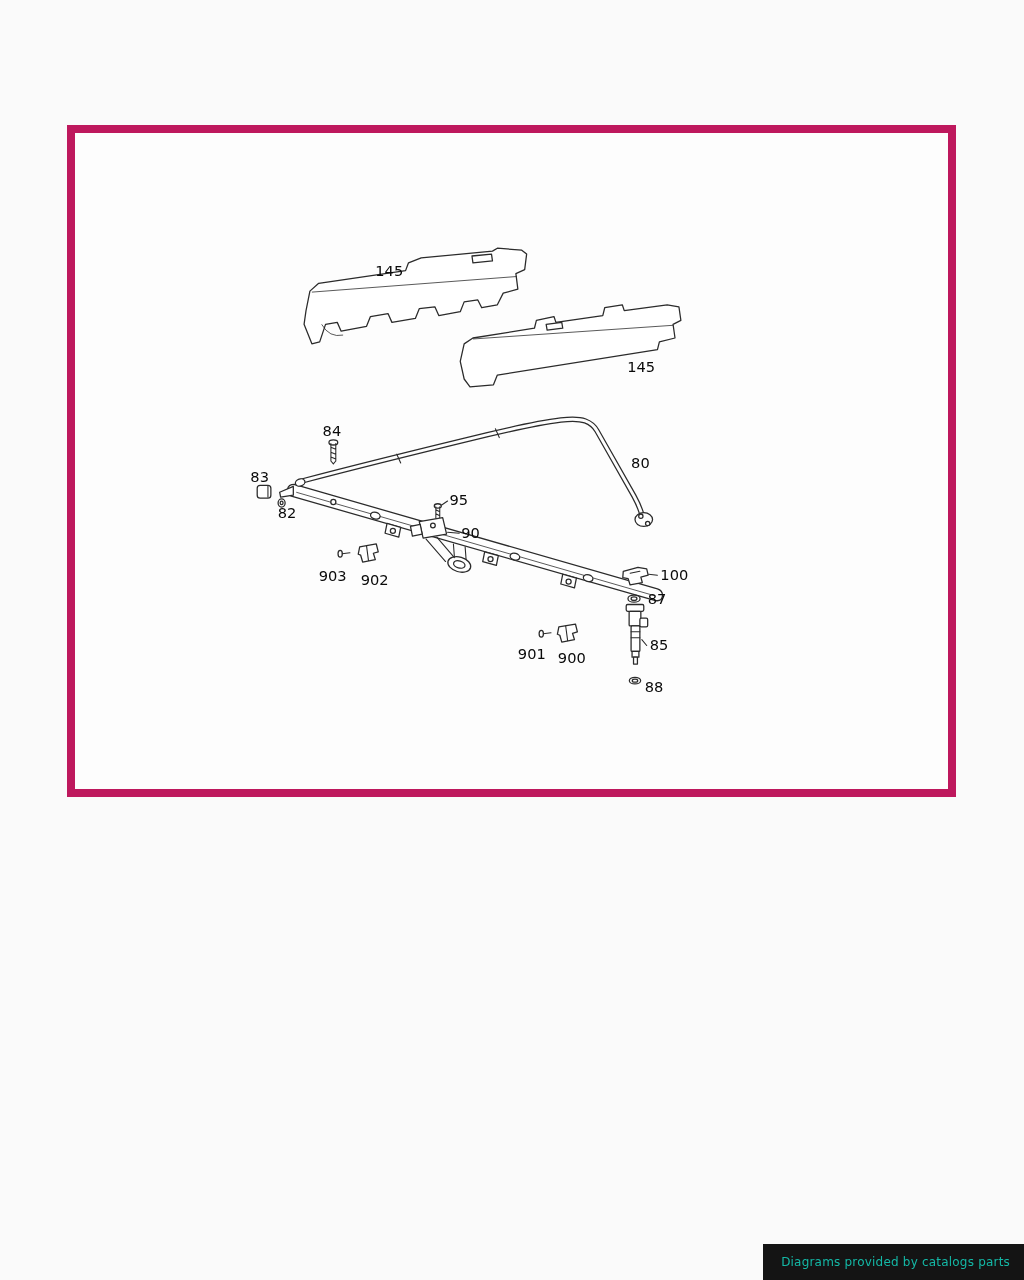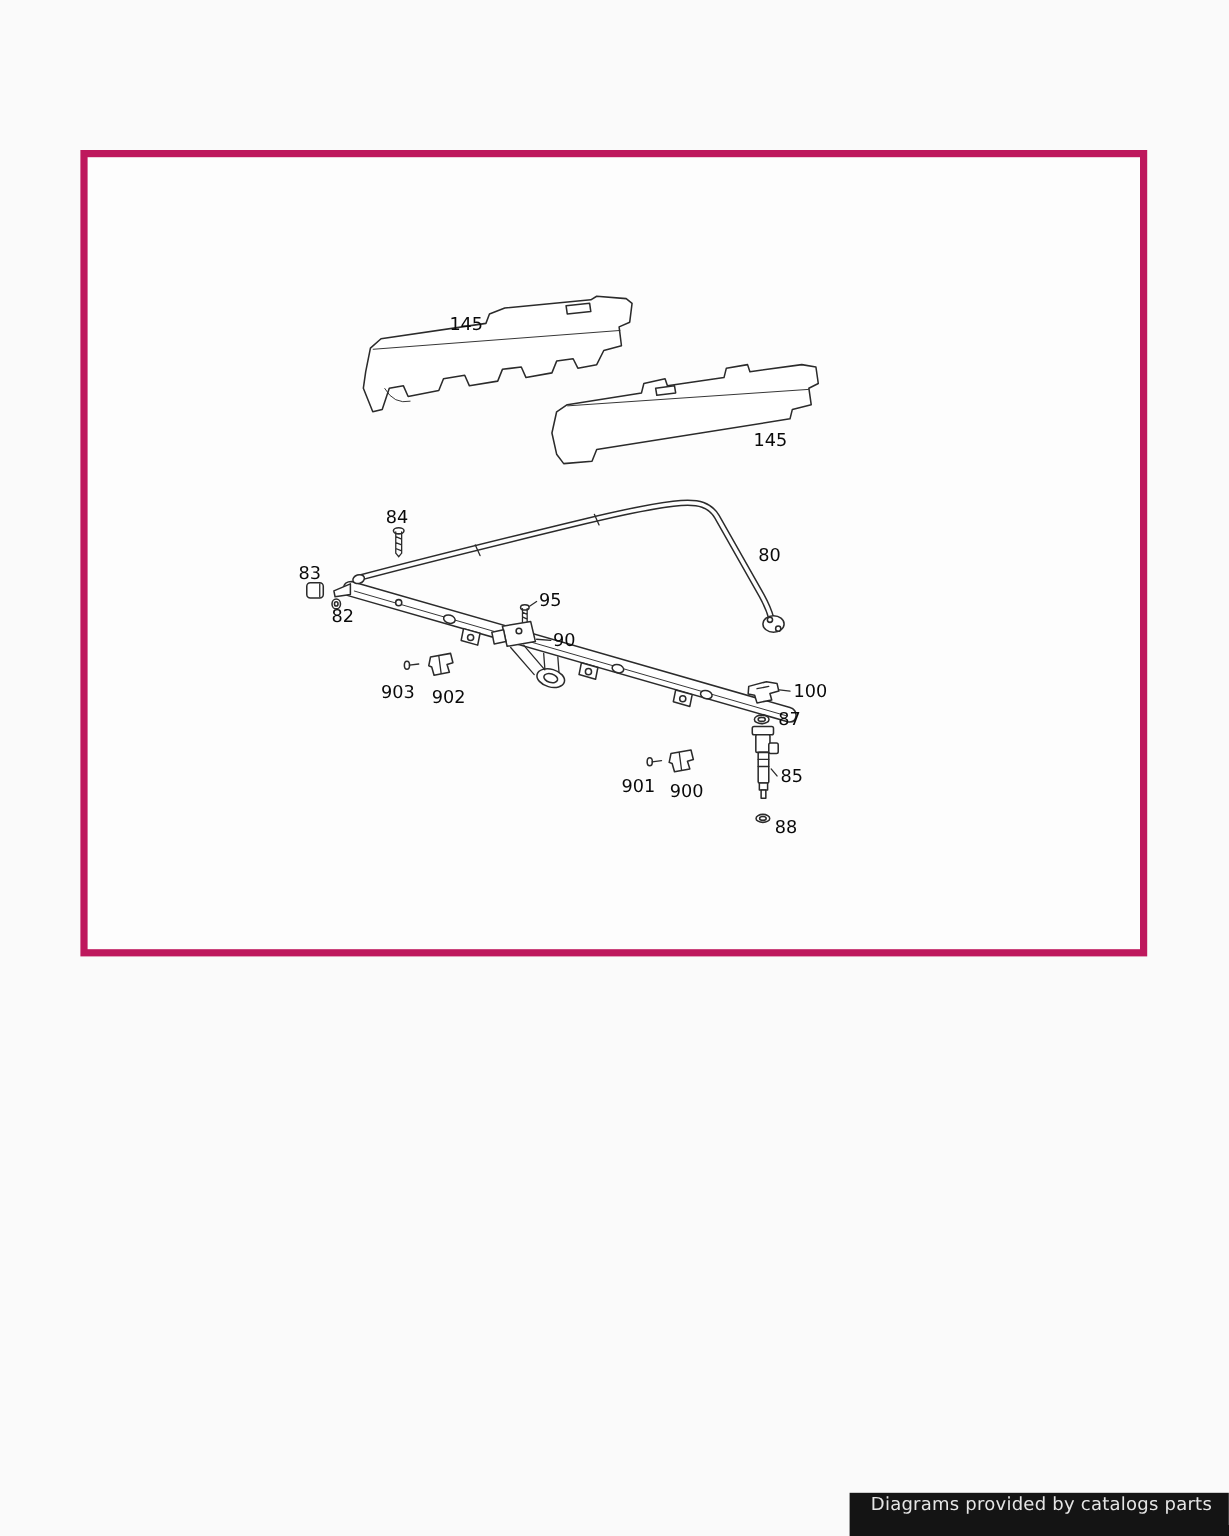--- a/index.html
+++ b/index.html
@@ -6,39 +6,39 @@
   body {
     width:1024px; height:1280px;
     background:#fafafa;
     font-family:"DejaVu Sans", sans-serif;
     position:relative;
     overflow:hidden;
   }
   .frame {
     position:absolute; left:67px; top:125px;
     width:889px; height:672px;
-    border:6px solid #be185d;
+    border:8px solid #be185d;
     background:#fdfdfd;
     box-sizing:border-box;
   }
   .frame svg { width:100%; height:100%; display:block; }
   svg .part { fill:#ffffff; stroke:#2b2b2b; stroke-width:1.3; stroke-linejoin:round; }
   svg .ln { fill:none; stroke:#2b2b2b; stroke-width:1.1; stroke-linecap:round; }
   svg .thin { fill:none; stroke:#2b2b2b; stroke-width:0.8; }
   svg .tube-outer { fill:none; stroke:#2b2b2b; stroke-width:5.5; stroke-linecap:round; stroke-linejoin:round; }
   svg .tube-inner { fill:none; stroke:#fdfdfd; stroke-width:3; stroke-linecap:round; stroke-linejoin:round; }
   svg text { font-family:"DejaVu Sans", sans-serif; font-size:15px; fill:#0a0a0a; }
   .footer {
     position:absolute; right:0; bottom:0;
     height:36px;
     background:#141414;
-    color:#e5e5e5;
-    display:flex; 
+    color:#14b8a6;
+    display:flex; align-items:center;
     padding:0 14px 0 18px;
-    font-size:15px;
+    font-size:12px;
     letter-spacing:0.2px;
   }
 </style>
 </head>
 <body>
 
 <div class="frame">
   <svg viewBox="0 0 889 672" aria-hidden="true">
 
     <g>

